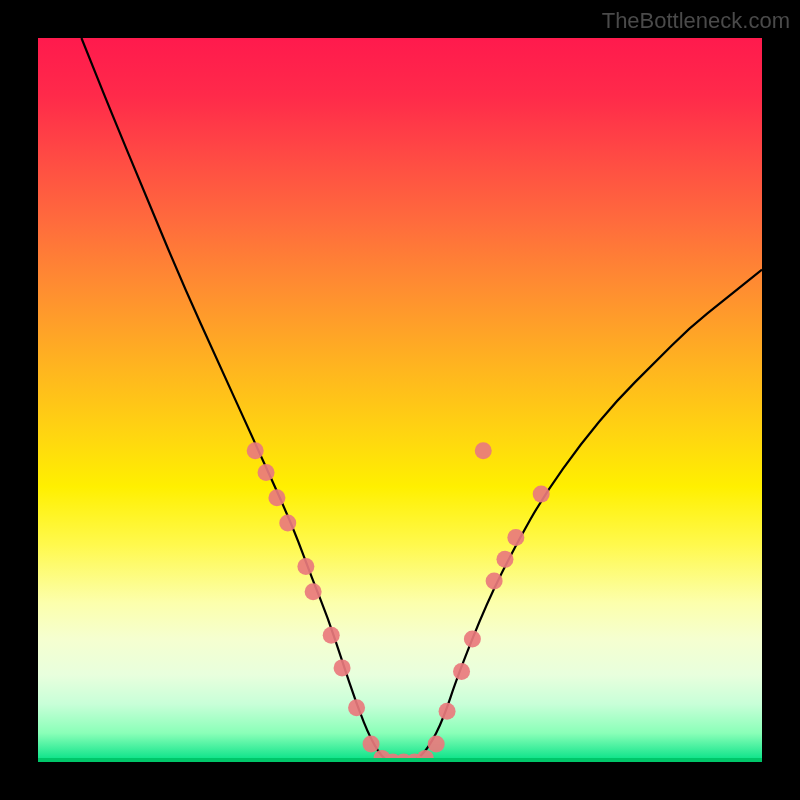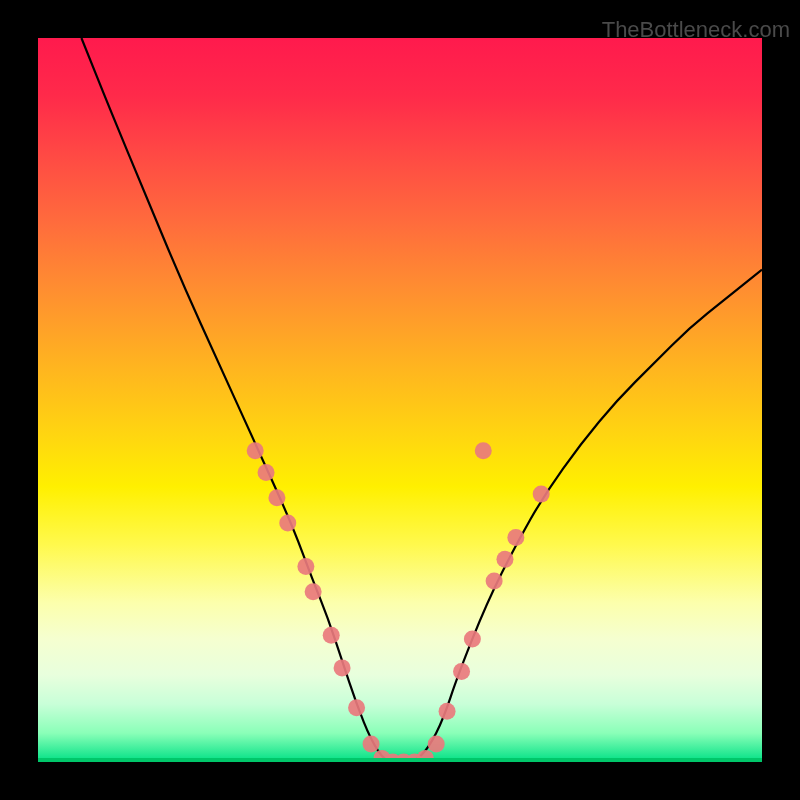--- a/index.html
+++ b/index.html
@@ -6,21 +6,21 @@
   body {
     width: 800px;
     height: 800px;
     background: #000;
     position: relative;
     overflow: hidden;
     font-family: Arial, sans-serif;
   }
   .watermark {
     position: absolute;
-    top: 17px;
+    top: 8px;
     right: 10px;
     color: #4a4a4a;
     font-size: 22px;
     font-weight: 500;
     z-index: 10;
   }
   .plot-area {
     position: absolute;
     left: 38px;
     top: 38px;

